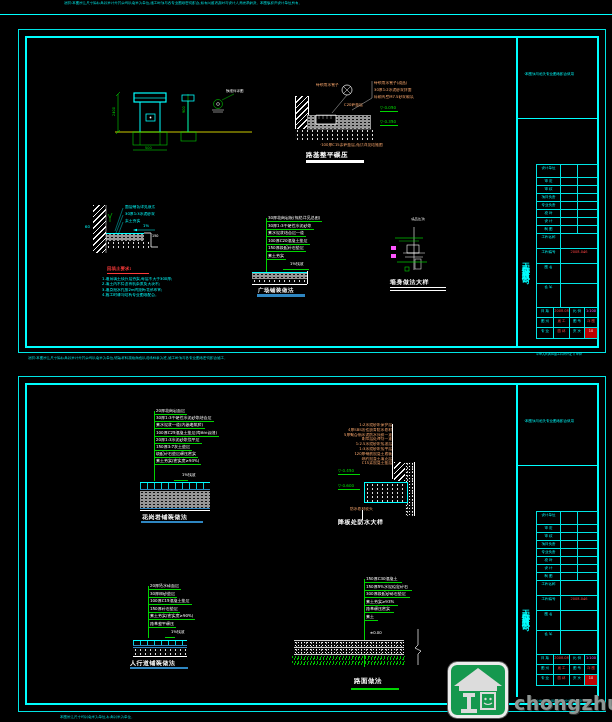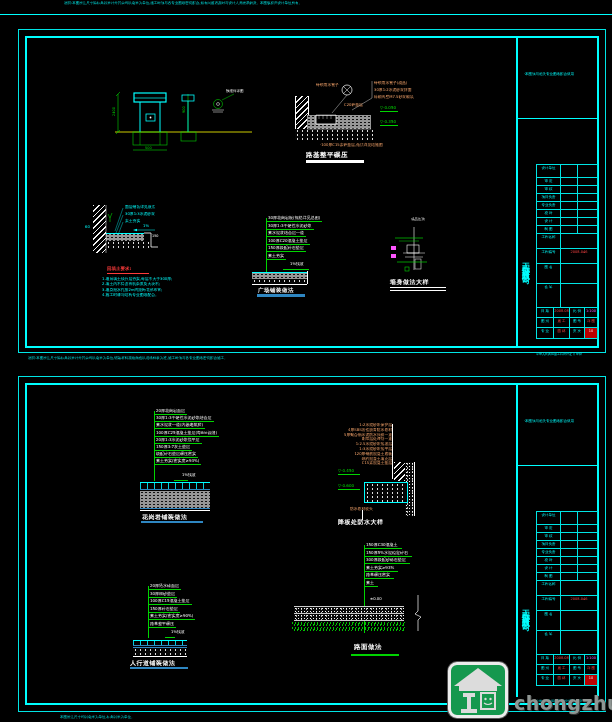--- a/index.html
+++ b/index.html
@@ -270,21 +270,21 @@
   <span class="abs wh t4" style="left:46px;top:65px;">1%找坡</span>
   <div class="greenbar" style="left:40px;top:71.5px;width:10px;height:1px;"></div>
   <div class="abs cyanband" style="left:8px;top:75px;width:54px;height:6px;box-sizing:border-box;"></div>
   <div class="bluebar" style="left:8px;top:81.5px;width:54px;height:1px;"></div>
   <div class="abs stipdark" style="left:8px;top:83px;width:54px;height:7px;"></div>
   <div class="whitebar" style="left:8px;top:90.5px;width:54px;height:0.8px;"></div>
   <div class="dtitle" style="left:5px;top:93.5px;">人行道铺装做法</div>
   <div class="bluebar" style="left:5px;top:101.5px;width:58px;height:2px;"></div>
 </div>
 
-<div class="abs" style="left:290px;top:533px;width:142px;height:130px;">
+<div class="abs" style="left:290px;top:567px;width:142px;height:130px;">
   <div class="spine" style="left:74px;top:12px;height:88px;"></div>
   <div class="lyr" style="left:74px;top:10px;padding-right:4px;">150厚C30混凝土</div>
   <div class="lyr" style="left:74px;top:17.6px;padding-right:4px;">150厚5%水泥稳定碎石</div>
   <div class="lyr" style="left:74px;top:25.2px;padding-right:4px;">300厚级配砂砾石垫层</div>
   <div class="lyr" style="left:74px;top:32.8px;padding-right:4px;">素土夯实≥93%</div>
   <div class="lyr" style="left:74px;top:40.4px;padding-right:4px;">路基碾压密实</div>
   <div class="lyr" style="left:74px;top:48px;padding-right:4px;">素土</div>
   <span class="abs wh t4" style="left:80px;top:64px;">±0.00</span>
   <div class="abs stipwhite" style="left:4px;top:73px;width:110px;height:6px;border-top:0.5px solid #ccc;border-bottom:0.5px solid #ccc;"></div>
   <div class="abs stipwhite" style="left:4px;top:80.5px;width:110px;height:6px;border-bottom:0.5px solid #ccc;"></div>

